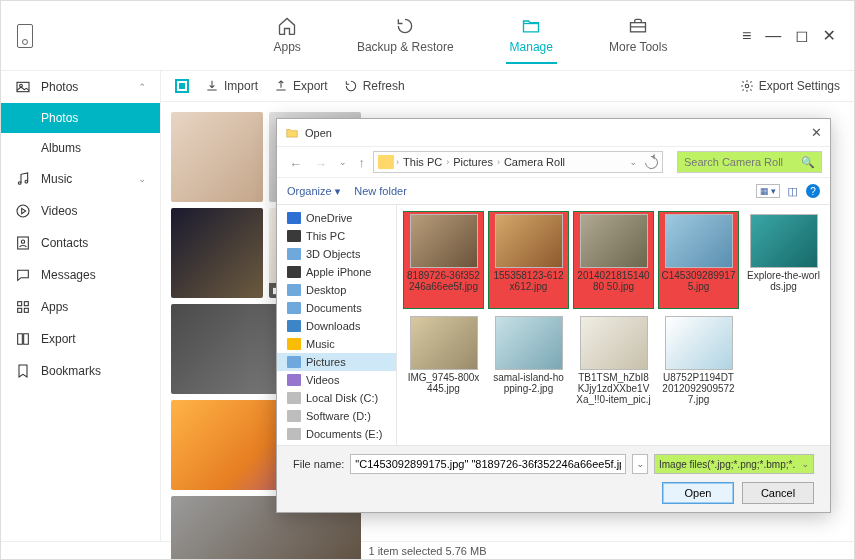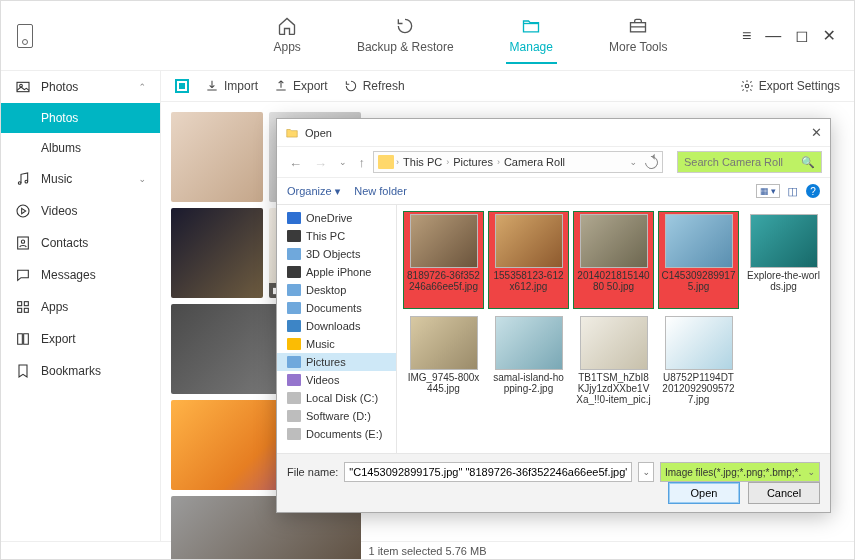--- a/index.html
+++ b/index.html
@@ -69,21 +69,21 @@
 .tree-item.sel { background:#cee8f7; }
 .tree-item .ti { width:14px; height:12px; background:#7aa5d6; border-radius:1px; }
 .ti.blue{background:#2d6fd2;} .ti.dark{background:#3a3a3a;} .ti.doc{background:#6fa8dc;} .ti.dl{background:#3d85c6;} .ti.mus{background:#fbbc04;} .ti.vid{background:#9575cd;} .ti.disk{background:#bdbdbd;}
 .files { flex:1; padding:6px; display:grid; grid-template-columns:repeat(5, 1fr); grid-auto-rows:98px; gap:4px; align-content:start; overflow:auto; }
 .file { display:flex; flex-direction:column; align-items:center; gap:2px; padding:2px; border:1px solid transparent; }
 .file.sel { background:#ef4444; border:1px solid #15803d; }
 .fthumb { width:68px; height:54px; background:#ccc; border:1px solid #bbb; }
 .ft1{background:linear-gradient(135deg,#b89d7a,#6b543c);} .ft2{background:linear-gradient(135deg,#d4a76a,#8e5a2e);} .ft3{background:linear-gradient(135deg,#b0a890,#6d6750);} .ft4{background:linear-gradient(135deg,#9ec9e0,#5a8fb0);} .ft5{background:linear-gradient(135deg,#3aa6a6,#176969);}
 .ft6{background:linear-gradient(135deg,#d8c9a3,#9a8b6a);} .ft7{background:linear-gradient(135deg,#c7e0e6,#7aa8b5);} .ft8{background:linear-gradient(135deg,#f0ede4,#c7c0ab);} .ft9{background:linear-gradient(135deg,#ffffff,#b0d4e3);}
 .fname { font-size:10px; text-align:center; line-height:11px; word-break:break-all; max-height:33px; overflow:hidden; }
-.dlg-bottom { border-top:1px solid #e6e6e6; padding:8px 10px; display:flex; flex-direction:column; background:#f3f3f3; }
+.dlg-bottom { border-top:1px solid #e6e6e6; padding:8px 16px; display:flex; flex-direction:column; gap:8px; background:#f3f3f3; }
 .fn-row { display:flex; align-items:center; gap:6px; }
 .fn-row input { flex:1; border:1px solid #bbb; height:20px; padding:0 4px; font-size:11px; background:#fff; }
 .filter { width:160px; border:1px solid #bbb; height:20px; display:flex; align-items:center; padding:0 4px; background:#bef264; font-size:10px; overflow:hidden; white-space:nowrap; }
 .btn-row { display:flex; justify-content:flex-end; gap:8px; }
 .dbtn { width:72px; height:22px; border:1px solid #aaa; background:#e9e9e9; cursor:pointer; font-size:11px; }
 .dbtn.prim { border:1px solid #55a1e0; background:#e7f3fd; box-shadow:0 0 0 1px #9ccdf2 inset; }
 .reload { width:13px;height:13px;border:1.3px solid #888;border-radius:50%;border-left-color:transparent;transform:rotate(40deg);position:relative;}
 .reload::after{content:"";position:absolute;top:-2px;left:-1px;border:3px solid transparent;border-right-color:#888;transform:rotate(-40deg);}
 </style>
 </head>

